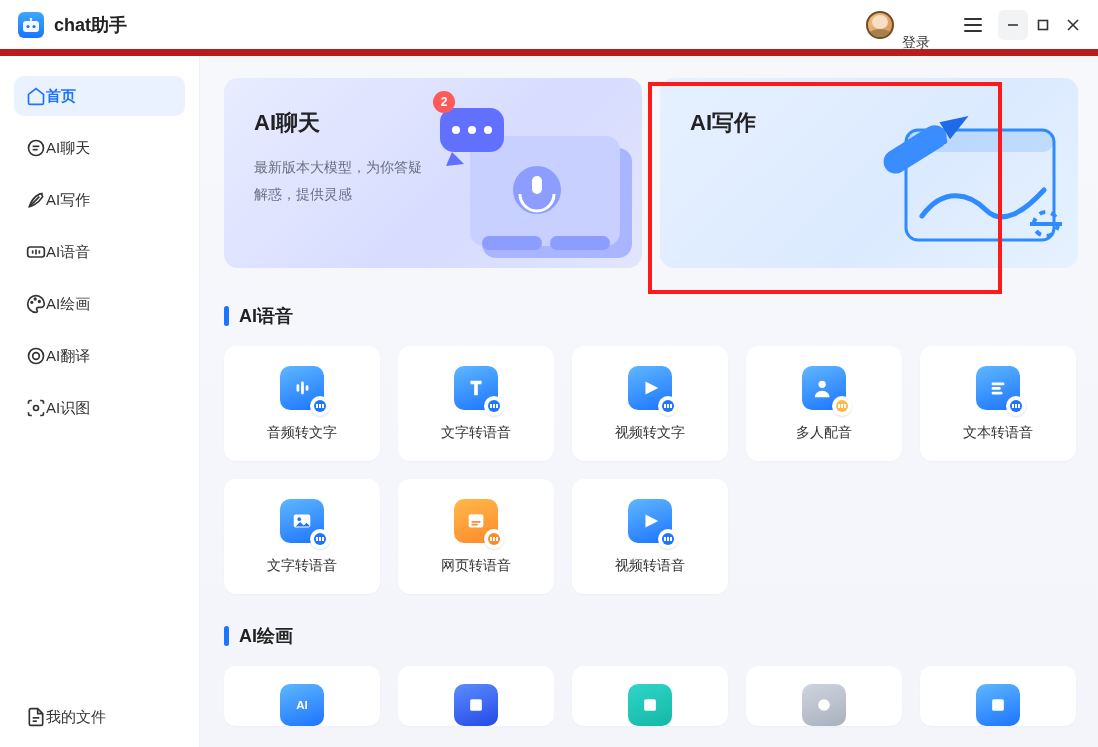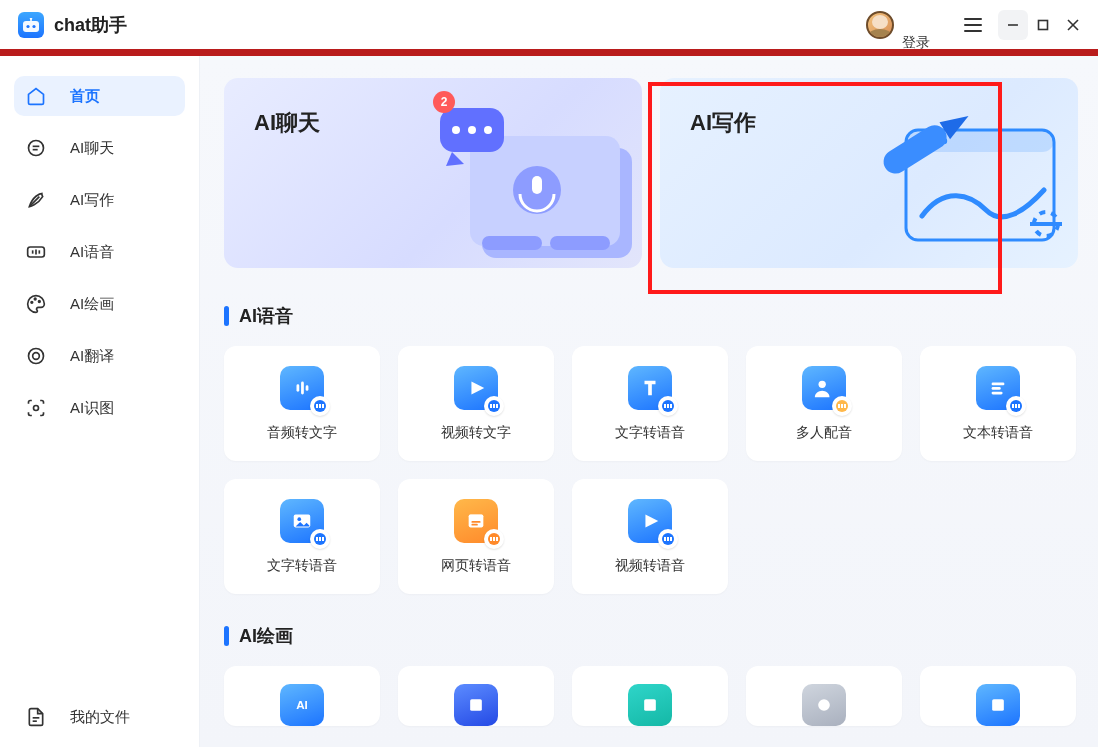--- a/index.html
+++ b/index.html
@@ -70,21 +70,21 @@
     background: #ffffff;
     padding: 20px 14px 10px 14px;
     display: flex;
     flex-direction: column;
     gap: 12px;
     border-right: 1px solid #eef1f6;
   }
   .side-item {
     display: flex;
     align-items: center;
-    gap: 24px;
+    gap: 0;
     padding: 10px 12px;
     border-radius: 10px;
     font-size: 15px;
     color: #333;
     cursor: pointer;
   }
   .side-item.active {
     background: #eaf2ff;
     color: #1c74ff;
     font-weight: 600;
@@ -292,20 +292,21 @@
         </svg>
       <span>我的文件</span>
     </div>
   </div>
 
   <div class="main">
 
     <div class="banner-row">
       <div class="banner-card chat">
         <h3>AI聊天</h3>
+        <p>最新版本大模型，为你答疑解惑，提供灵感</p>
         <svg class="art-right" viewBox="0 0 220 190">
           <g transform="translate(20,40)">
             <rect x="40" y="30" width="150" height="110" rx="14" fill="#a9b6ff"></rect>
             <rect x="28" y="18" width="150" height="110" rx="14" fill="#c7d0ff"></rect>
             <circle cx="95" cy="72" r="24" fill="#8d9cff"></circle>
             <rect x="90" y="58" width="10" height="18" rx="5" fill="#fff"></rect>
             <path d="M78 76a17 17 0 0 0 34 0" fill="none" stroke="#fff" stroke-width="3"></path>
             <rect x="40" y="118" width="60" height="14" rx="7" fill="#8d9cff"></rect>
             <rect x="108" y="118" width="60" height="14" rx="7" fill="#8d9cff"></rect>
           </g>
@@ -359,38 +360,38 @@
             </svg>
           <div class="mini-badge">
               <span style="background:#1c74ff;"></span>
             </div>
         </div>
         <div class="label">音频转文字</div>
       </div>
       <div class="card">
         <div class="ic blue">
           <svg width="22" height="22" viewBox="0 0 24 24" fill="#fff">
+              <path d="M6 4h12v4h-4v12h-4V8H6z"></path>
+            </svg>
+          <div class="mini-badge">
+              <span></span>
+            </div>
+        </div>
+        <div class="label">文字转语音</div>
+      </div>
+      <div class="card">
+        <div class="ic blue">
+          <svg width="22" height="22" viewBox="0 0 24 24" fill="#fff">
               <polygon points="7,5 21,12 7,19"></polygon>
             </svg>
           <div class="mini-badge">
               <span></span>
             </div>
         </div>
         <div class="label">视频转文字</div>
-      </div>
-      <div class="card">
-        <div class="ic blue">
-          <svg width="22" height="22" viewBox="0 0 24 24" fill="#fff">
-              <path d="M6 4h12v4h-4v12h-4V8H6z"></path>
-            </svg>
-          <div class="mini-badge">
-              <span></span>
-            </div>
-        </div>
-        <div class="label">文字转语音</div>
       </div>
       <div class="card">
         <div class="ic blue">
           <svg width="22" height="22" viewBox="0 0 24 24" fill="#fff">
               <circle cx="10" cy="8" r="4"></circle>
               <path d="M2 22c0-4 4-7 8-7s8 3 8 7z"></path>
             </svg>
           <div class="mini-badge">
               <span style="background:#ffb84a"></span>
             </div>

